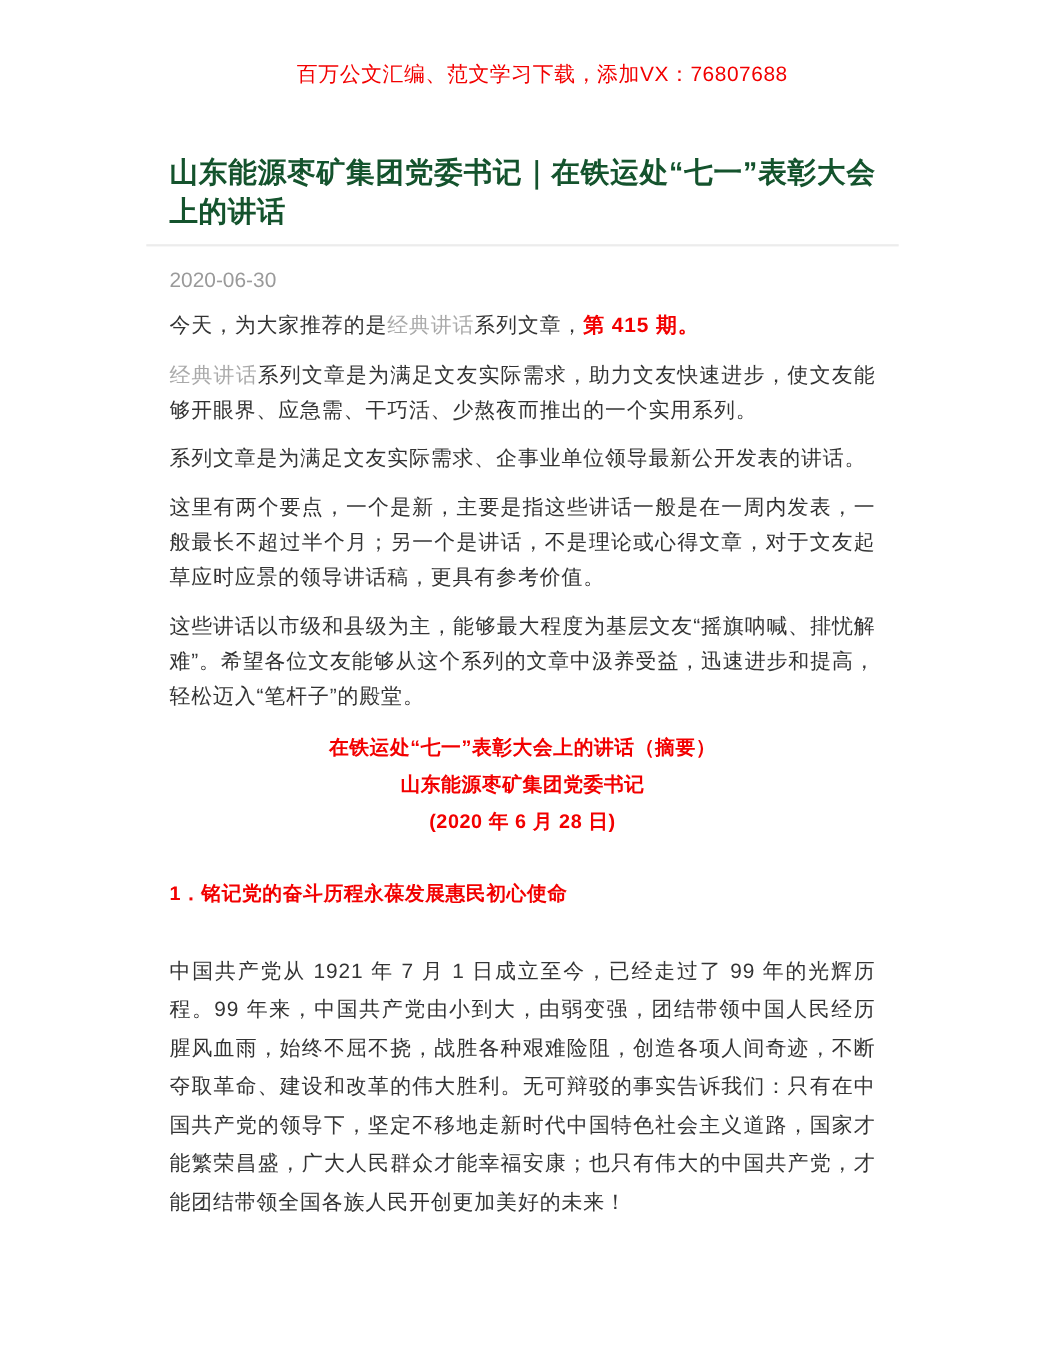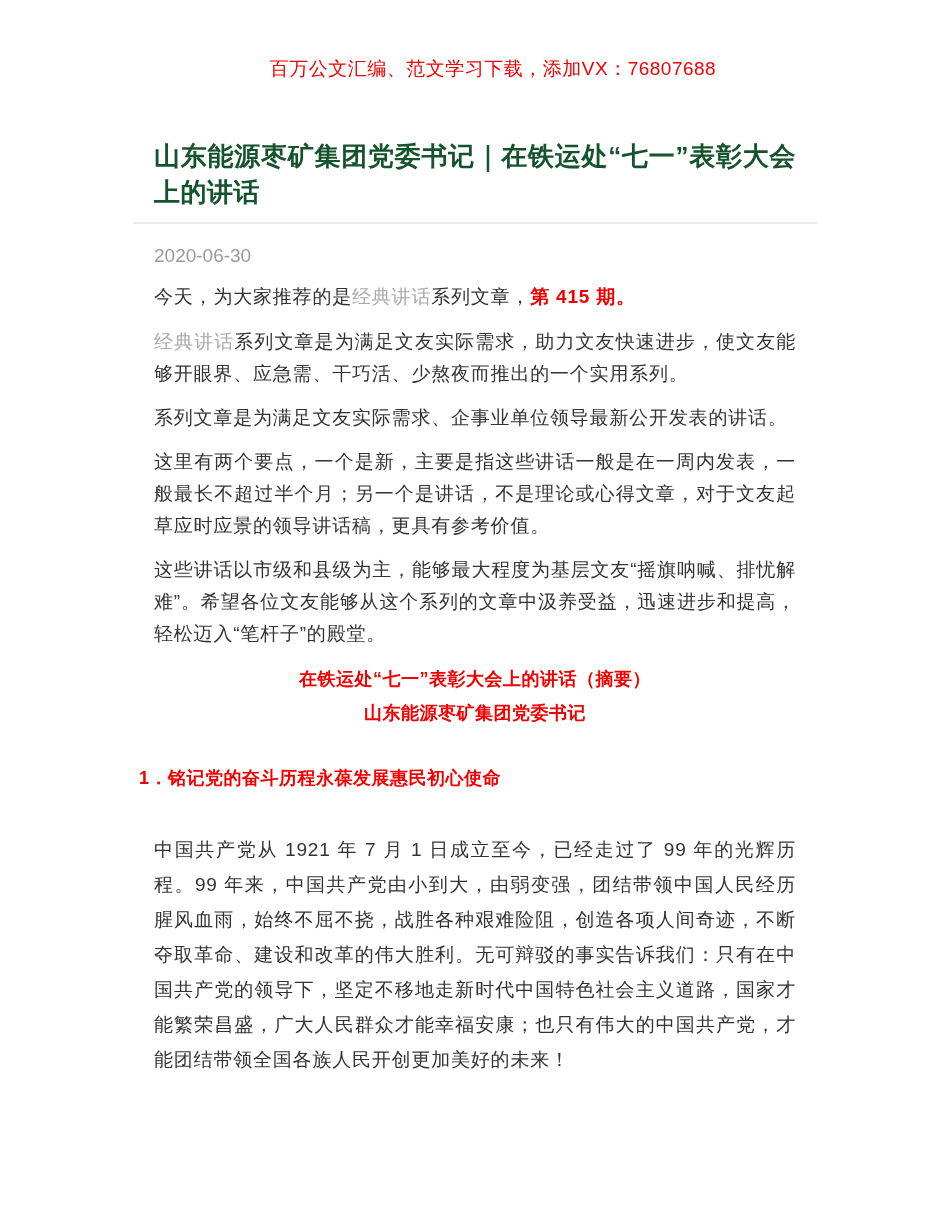--- a/index.html
+++ b/index.html
@@ -63,21 +63,21 @@
   .speech-headings { margin-top: 8px; }
   .red-center {
     text-align: center;
     color: #f20000;
     font-weight: 700;
     font-size: 18px;
     line-height: 34px;
     letter-spacing: 0.5px;
   }
   .section-heading {
-    margin: 36px 6px 0;
+    margin: 36px 21px 0;
     color: #f20000;
     font-weight: 700;
     font-size: 18px;
     line-height: 24px;
     letter-spacing: 0.5px;
   }
   .body-para {
     margin: 42px 21px 0;
     font-size: 19px;
     line-height: 35px;
@@ -106,20 +106,21 @@
         <p class="intro-para"><span class="seg-plain">今天，为大家推荐的是</span><span class="seg-kai">经典讲话</span><span class="seg-plain">系列文章，</span><span class="seg-redbold">第 415 期。</span></p>
         <p class="intro-para"><span class="seg-kai">经典讲话</span><span class="seg-plain">系列文章是为满足文友实际需求，助力文友快速进步，使文友能够开眼界、应急需、干巧活、少熬夜而推出的一个实用系列。</span></p>
         <p class="intro-para"><span class="seg-plain">系列文章是为满足文友实际需求、企事业单位领导最新公开发表的讲话。</span></p>
         <p class="intro-para"><span class="seg-plain">这里有两个要点，</span><span class="seg-bold">一个是新，</span><span class="seg-plain">主要是指这些讲话一般是在一周内发表，一般最长不超过半个月；</span><span class="seg-bold">另一个是讲话，</span><span class="seg-plain">不是理论或心得文章，对于文友起草应时应景的领导讲话稿，更具有参考价值。</span></p>
         <p class="intro-para"><span class="seg-bold">这些讲话以市级和县级为主，</span><span class="seg-plain">能够最大程度为基层文友“摇旗呐喊、排忧解难”。希望各位文友能够从这个系列的文章中汲养受益，迅速进步和提高，轻松迈入“笔杆子”的殿堂。</span></p>
       </div>
 
     <div class="speech-headings" id="headings">
         <div class="red-center">在铁运处“七一”表彰大会上的讲话（摘要）</div>
         <div class="red-center">山东能源枣矿集团党委书记</div>
+        <div class="red-center">(2020 年 6 月 28 日)</div>
       </div>
 
     <h2 class="section-heading">1．铭记党的奋斗历程永葆发展惠民初心使命</h2>
 
     <p class="body-para">中国共产党从 1921 年 7 月 1 日成立至今，已经走过了 99 年的光辉历程。99 年来，中国共产党由小到大，由弱变强，团结带领中国人民经历腥风血雨，始终不屈不挠，战胜各种艰难险阻，创造各项人间奇迹，不断夺取革命、建设和改革的伟大胜利。无可辩驳的事实告诉我们：只有在中国共产党的领导下，坚定不移地走新时代中国特色社会主义道路，国家才能繁荣昌盛，广大人民群众才能幸福安康；也只有伟大的中国共产党，才能团结带领全国各族人民开创更加美好的未来！</p>
 
   </div>
 </div>
 
 </body></html>

